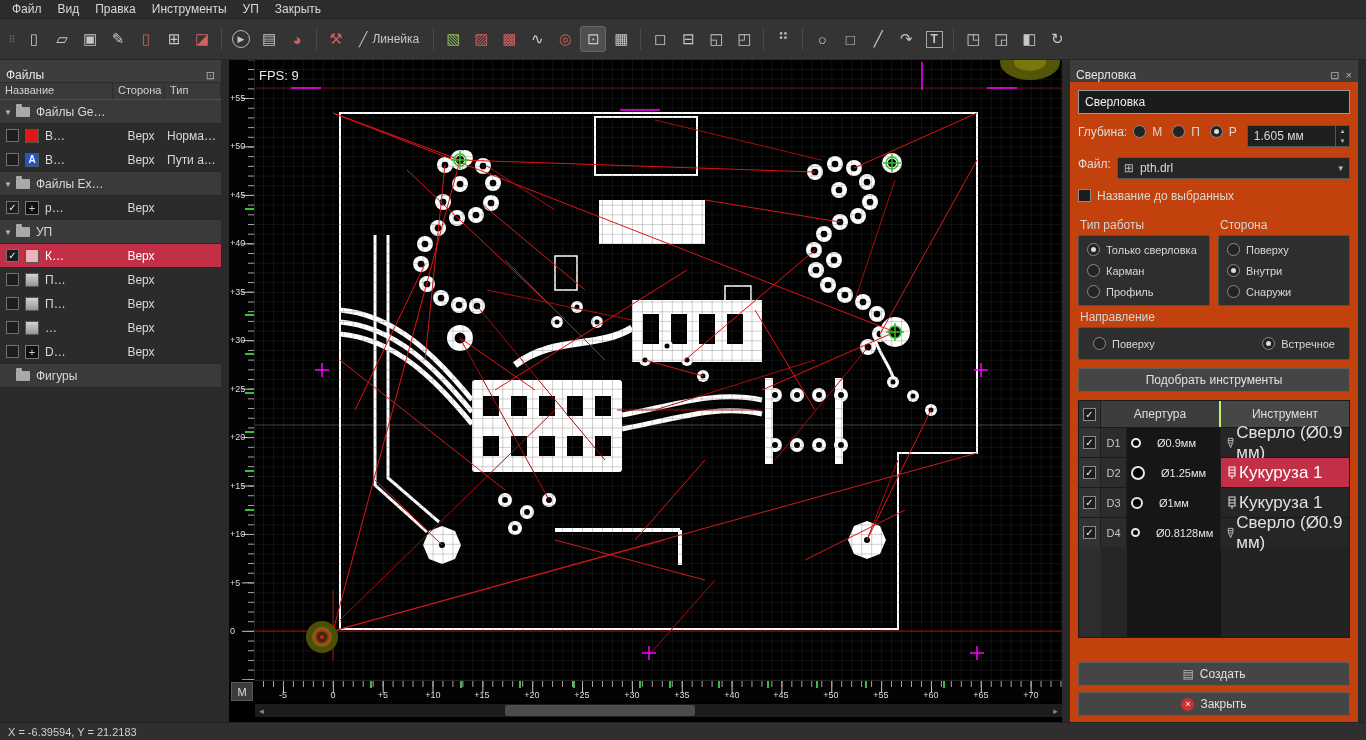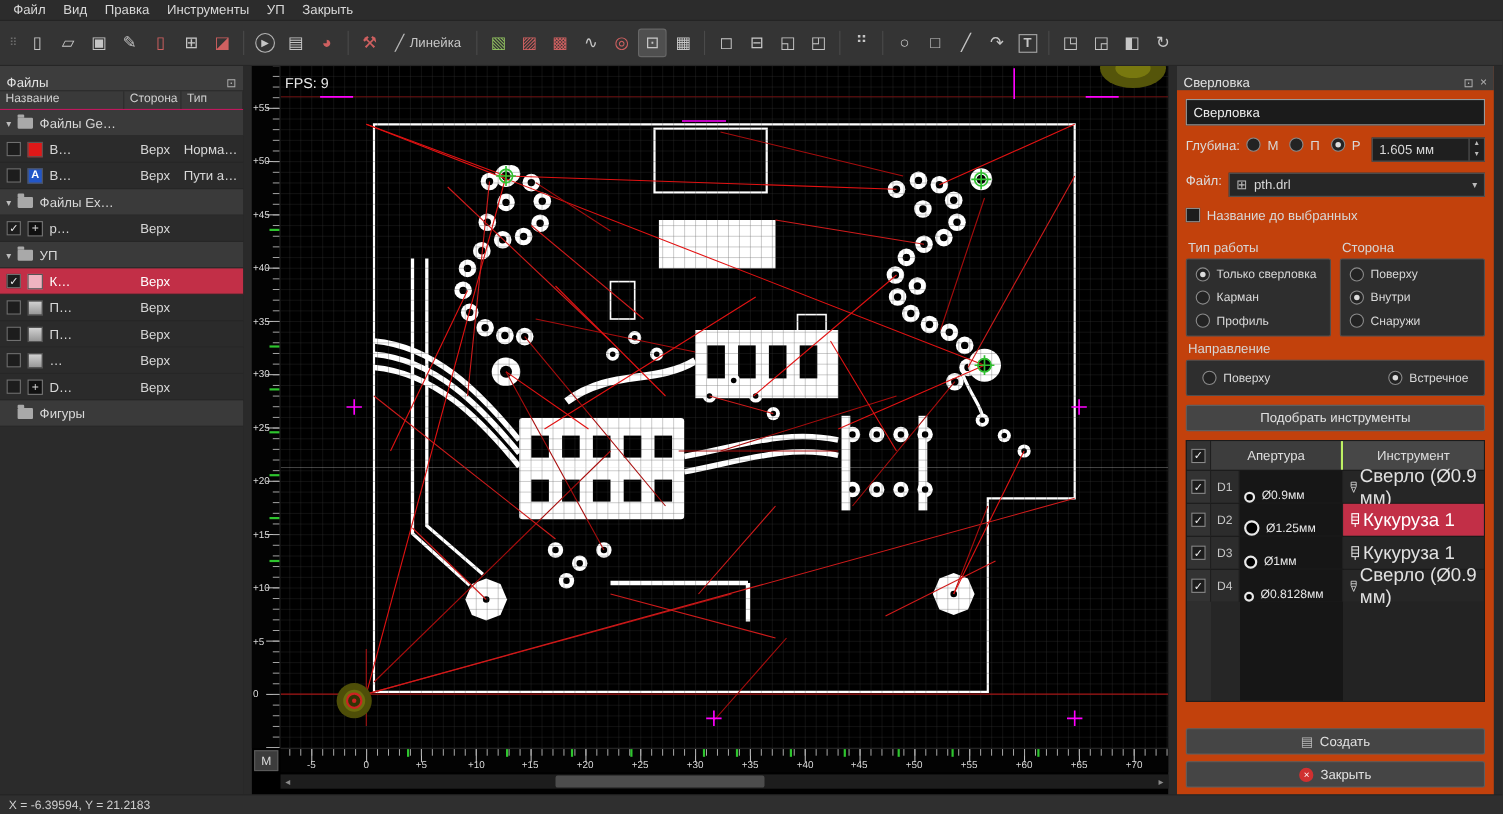--- a/index.html
+++ b/index.html
@@ -138,21 +138,21 @@
   .tools-table { margin-top:8px; background:#232323; border:1px solid #1b1b1b; }
   .thead { display:flex; height:26px; font-size:12px; color:#dedede; }
   .hcbc { width:22px; background:#333; display:flex; align-items:center; justify-content:center;
     border-right:1px solid #1f1f1f; flex:none; }
   .th { background:#3d3d3d; display:flex; align-items:center; justify-content:center;
     border-right:2px solid #bef264; }
   .th.a { width:120px; } .th.b { flex:1; background:#474747; border-right:none; }
   .trw { display:flex; height:30px; border-top:1px solid #191919; align-items:stretch; }
   .dbadge { width:26px; background:#2c2c2c; color:#c6c6c6; display:flex; align-items:center;
     justify-content:center; font-size:11px; border-right:1px solid #1f1f1f; flex:none; }
-  .acell { width:94px; background:#161616; display:flex; align-items:flex-end; gap:6px;
+  .acell { width:94px; background:#161616; display:flex; align-items:center; gap:16px;
     padding:0 4px; font-size:11px; color:#e6e6e6; border-right:1px solid #1f1f1f; flex:none; }
   .hole { border:2px solid #e8e8e8; border-radius:50%; background:#000; flex:none; }
   .h1 { width:10px; height:10px; } .h2 { width:14px; height:14px; }
   .h3 { width:12px; height:12px; } .h4 { width:9px; height:9px; }
   .tcell { flex:1; background:#262626; display:flex; align-items:center; gap:1px; padding:0 5px;
     font-size:17px; color:#e2e2e2; }
   .tcell.sel { background:#c22f47; color:#fff; }
   .tfill { height:90px;
     background:linear-gradient(to right,#2e2e2e 0 22px,#262626 22px 48px,#161616 48px 142px,#232323 142px); }
   .rspacer { flex:1; }

